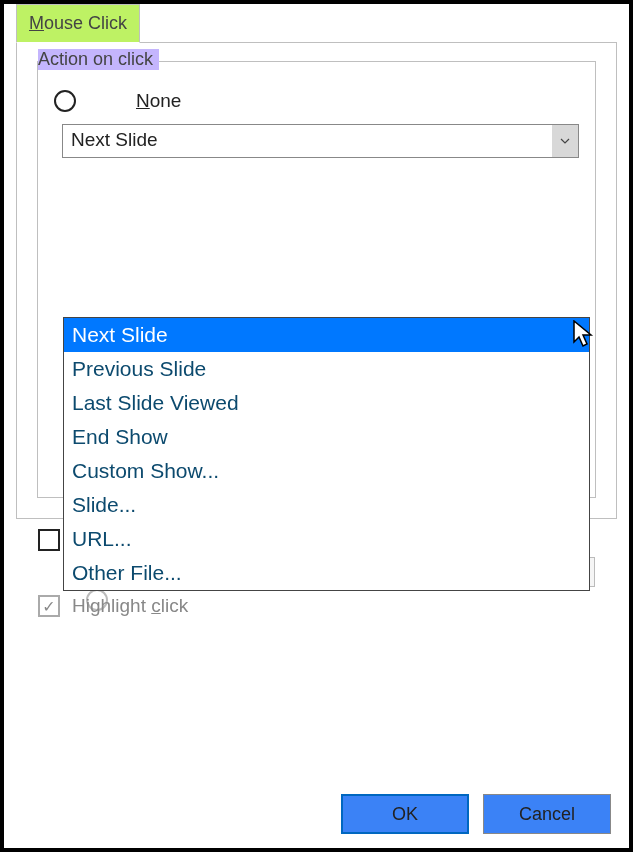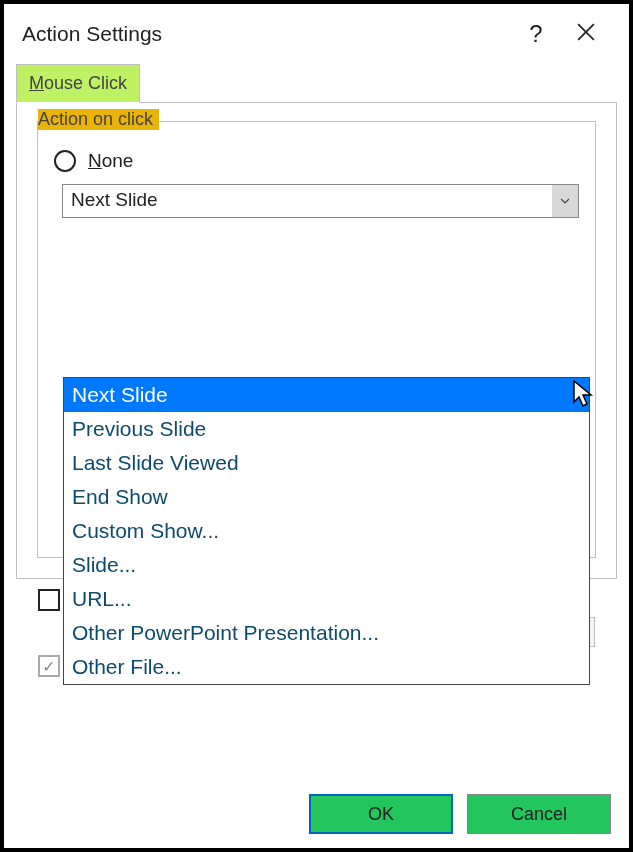--- a/index.html
+++ b/index.html
@@ -79,31 +79,32 @@
     .groupbox {
       position: relative;
       border: 1px solid #bfbfbf;
       padding: 20px 16px 16px 16px;
       height: 100%;
     }
     .group-label {
       position: absolute;
       top: -13px;
       left: 0;
-      background: #eab308;
+      background: #c4b5fd;
       padding: 0 6px 0 0;
       font-size: 18px;
       color: #444;
     }
     .radio-item {
       display: flex;
       align-items: flex-end;
       margin: 8px 0 18px 0;
       font-size: 19px;
       color: #222;
+      gap: 48px;
     }
     .radio {
       width: 22px;
       height: 22px;
       border: 2px solid #222;
       border-radius: 50%;
       margin-right: 12px;
       display: inline-flex;
       align-items: center;
       justify-content: center;
@@ -220,24 +221,24 @@
     }
     .sound-combo-text { flex:1; font-size:17px; }
     .dialog-buttons {
       position: absolute;
       bottom: 14px;
       right: 18px;
       display: flex;
       gap: 14px;
     }
     .btn {
-      width: 144px;
+      width: 128px;
       height: 40px;
       border: 1px solid #888;
-      background: #22c55e;
+      background: #3b82f6;
       font-size: 18px;
       color: #222;
       display: flex;
       align-items: center;
       justify-content: center;
       cursor: pointer;
     }
     .btn.primary {
       border: 2px solid #0067c0;
     }
@@ -246,30 +247,20 @@
       top: 316px;
       left: 569px;
       z-index: 10;
       pointer-events: none;
     }
   </style>
 </head>
 <body>
 
 <div class="dialog">
-  <div class="titlebar">
-    <div class="title">Action Settings</div>
-    <div class="help-icon">?</div>
-    <div class="close-icon">
-      <svg viewBox="0 0 16 16">
-          <line x1="1" y1="1" x2="15" y2="15" stroke="#222" stroke-width="1.5"></line>
-          <line x1="15" y1="1" x2="1" y2="15" stroke="#222" stroke-width="1.5"></line>
-        </svg>
-    </div>
-  </div>
 
   <div class="content">
     <div class="tabs">
       <div class="tab active"><span></span><u>M</u><span>ouse Click</span></div>
     </div>
 
     <div class="tab-panel">
       <div class="groupbox">
         <div class="group-label">Action on click</div>
 
@@ -315,21 +306,20 @@
     </div>
 
     <div class="dropdown">
       <div class="dropdown-item selected">Next Slide</div>
       <div class="dropdown-item">Previous Slide</div>
       <div class="dropdown-item">Last Slide Viewed</div>
       <div class="dropdown-item">End Show</div>
       <div class="dropdown-item">Custom Show...</div>
       <div class="dropdown-item">Slide...</div>
       <div class="dropdown-item">URL...</div>
-      <div class="dropdown-item">Other PowerPoint Presentation...</div>
       <div class="dropdown-item">Other File...</div>
     </div>
 
     <div class="cursor">
       <svg width="24" height="28" viewBox="0 0 24 28">
         <path d="M1 1 L1 22 L6 17 L10 26 L14 24 L10 15 L18 15 Z" fill="#fff" stroke="#000" stroke-width="1.5"></path>
       </svg>
     </div>
   </div>
 

